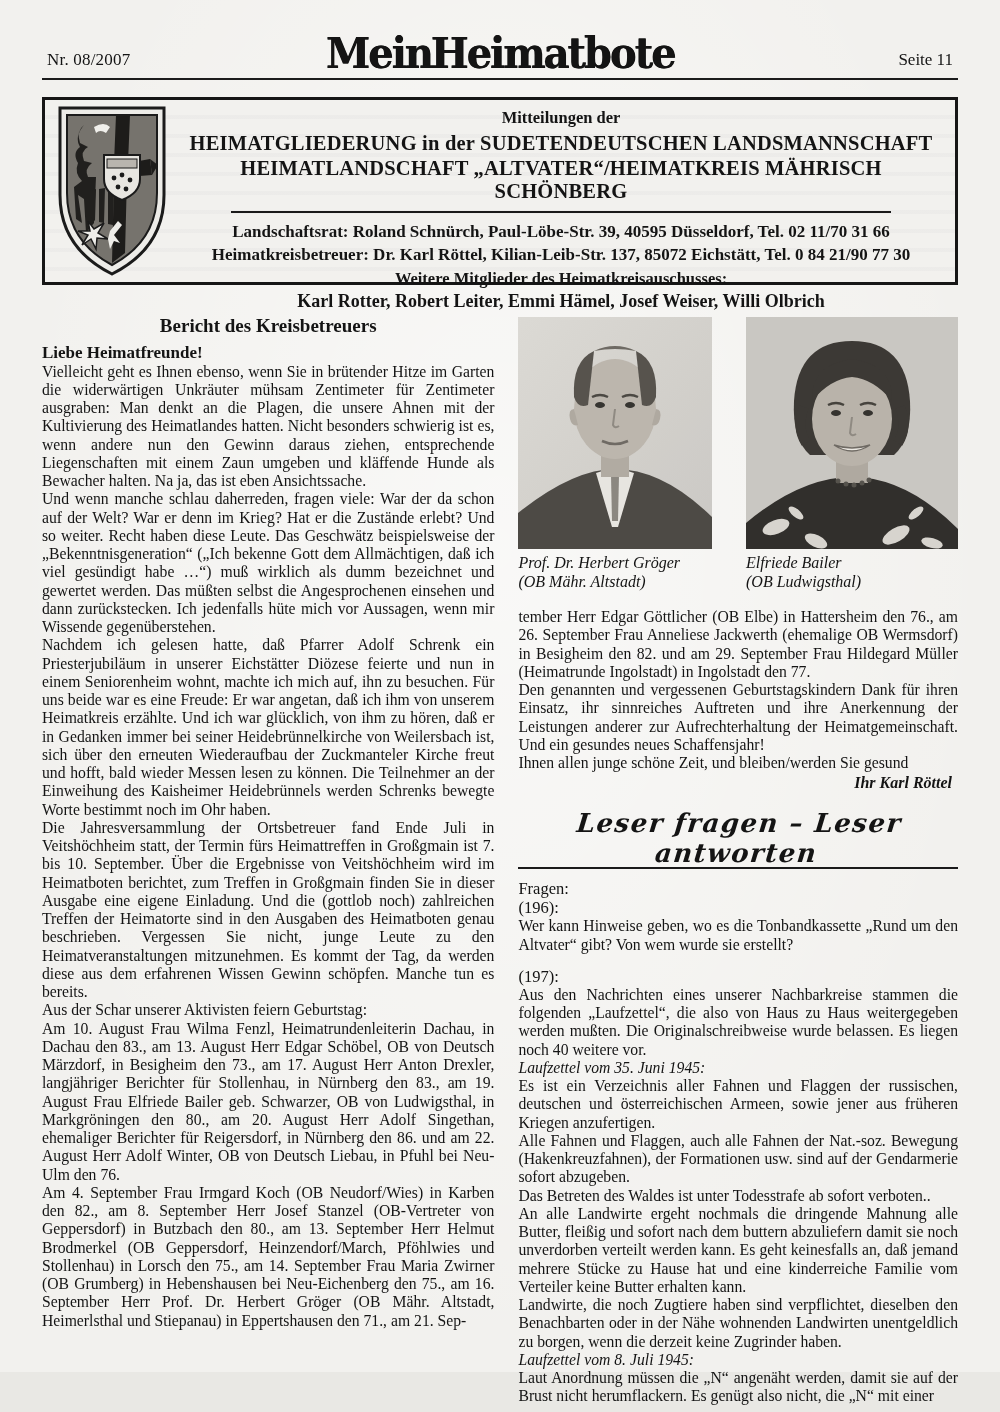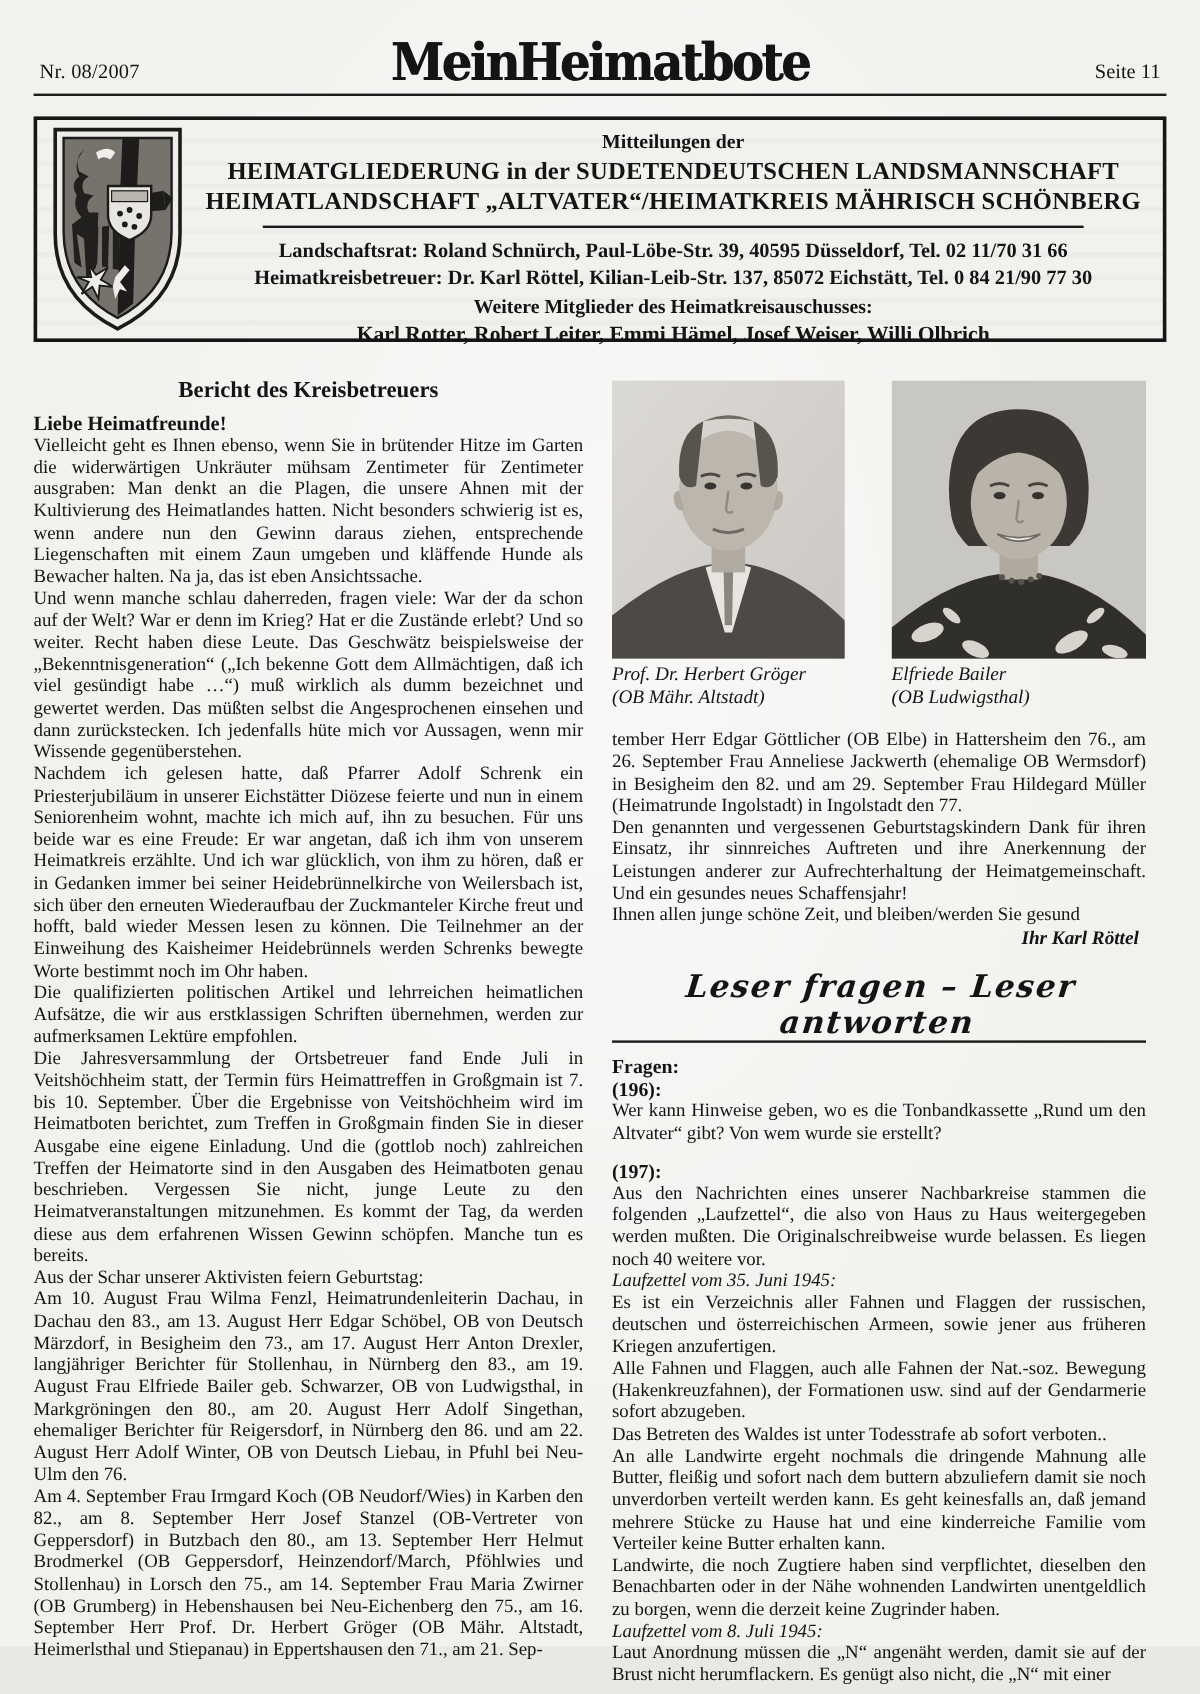--- a/index.html
+++ b/index.html
@@ -10,21 +10,21 @@
     color:#141414;
     overflow:hidden;
   }
   .page{
     position:relative;
     width:1000px;height:1372px;
     background:
       radial-gradient(ellipse at 50% 40%, rgba(255,255,255,.55), rgba(0,0,0,0) 70%),
       #f2f1ee;
     box-sizing:border-box;
-    padding:0 28px;
+    padding:0 42px;
   }
   
   .masthead-row{
     position:relative;
     height:78px;
     border-bottom:2.5px solid #1c1c1c;
   }
   .issue-no{
     position:absolute;left:5px;bottom:8px;
     font-size:17px;letter-spacing:.2px;
@@ -129,21 +129,21 @@
     display:inline-block;
     font-family:"DejaVu Serif", serif;
     font-style:italic;
     font-weight:bold;
     font-size:26px;
     letter-spacing:1.5px;
     transform:skewX(-6deg);
     padding:0 6px 1px 6px;
     margin-bottom:-2px;
   }
-  .qa-label{font-weight:bold;font-size:16.5px;margin:0;line-height:19px;}
+  .qa-label{font-weight:normal;font-size:16.5px;margin:0;line-height:19px;}
   .qa-label-gap{margin-top:13px;}
   .laufzettel-label{
     font-style:italic;font-size:15.7px;line-height:18.25px;margin:0;
   }
 </style>
 </head>
 <body>
 
 <div class="page">
 
@@ -191,21 +191,20 @@
   </div>
 
   <div class="columns">
 
     <div class="col-left">
       <h2 class="report-heading">Bericht des Kreisbetreuers</h2>
       <p class="salutation">Liebe Heimatfreunde!</p>
       <p class="body-par">Vielleicht geht es Ihnen ebenso, wenn Sie in brütender Hitze im Garten die widerwärtigen Unkräuter mühsam Zentimeter für Zentimeter ausgraben: Man denkt an die Plagen, die unsere Ahnen mit der Kultivierung des Heimatlandes hatten. Nicht besonders schwierig ist es, wenn andere nun den Gewinn daraus ziehen, entsprechende Liegenschaften mit einem Zaun umgeben und kläffende Hunde als Bewacher halten. Na ja, das ist eben Ansichtssache.</p>
       <p class="body-par">Und wenn manche schlau daherreden, fragen viele: War der da schon auf der Welt? War er denn im Krieg? Hat er die Zustände erlebt? Und so weiter. Recht haben diese Leute. Das Geschwätz beispielsweise der „Bekenntnisgeneration“ („Ich bekenne Gott dem Allmächtigen, daß ich viel gesündigt habe …“) muß wirklich als dumm bezeichnet und gewertet werden. Das müßten selbst die Angesprochenen einsehen und dann zurückstecken. Ich jedenfalls hüte mich vor Aussagen, wenn mir Wissende gegenüberstehen.</p>
       <p class="body-par">Nachdem ich gelesen hatte, daß Pfarrer Adolf Schrenk ein Priesterjubiläum in unserer Eichstätter Diözese feierte und nun in einem Seniorenheim wohnt, machte ich mich auf, ihn zu besuchen. Für uns beide war es eine Freude: Er war angetan, daß ich ihm von unserem Heimatkreis erzählte. Und ich war glücklich, von ihm zu hören, daß er in Gedanken immer bei seiner Heidebrünnelkirche von Weilersbach ist, sich über den erneuten Wiederaufbau der Zuckmanteler Kirche freut und hofft, bald wieder Messen lesen zu können. Die Teilnehmer an der Einweihung des Kaisheimer Heidebrünnels werden Schrenks bewegte Worte bestimmt noch im Ohr haben.</p>
-      <p class="body-par">Die qualifizierten politischen Artikel und lehrreichen heimatlichen Aufsätze, die wir aus erstklassigen Schriften übernehmen, werden zur aufmerksamen Lektüre empfohlen.</p>
       <p class="body-par">Die Jahresversammlung der Ortsbetreuer fand Ende Juli in Veitshöchheim statt, der Termin fürs Heimattreffen in Großgmain ist 7. bis 10. September. Über die Ergebnisse von Veitshöchheim wird im Heimatboten berichtet, zum Treffen in Großgmain finden Sie in dieser Ausgabe eine eigene Einladung. Und die (gottlob noch) zahlreichen Treffen der Heimatorte sind in den Ausgaben des Heimatboten genau beschrieben. Vergessen Sie nicht, junge Leute zu den Heimatveranstaltungen mitzunehmen. Es kommt der Tag, da werden diese aus dem erfahrenen Wissen Gewinn schöpfen. Manche tun es bereits.</p>
       <p class="body-par">Aus der Schar unserer Aktivisten feiern Geburtstag:</p>
       <p class="body-par">Am 10. August Frau Wilma Fenzl, Heimatrundenleiterin Dachau, in Dachau den 83., am 13. August Herr Edgar Schöbel, OB von Deutsch Märzdorf, in Besigheim den 73., am 17. August Herr Anton Drexler, langjähriger Berichter für Stollenhau, in Nürnberg den 83., am 19. August Frau Elfriede Bailer geb. Schwarzer, OB von Ludwigsthal, in Markgröningen den 80., am 20. August Herr Adolf Singethan, ehemaliger Berichter für Reigersdorf, in Nürnberg den 86. und am 22. August Herr Adolf Winter, OB von Deutsch Liebau, in Pfuhl bei Neu-Ulm den 76.</p>
       <p class="body-par">Am 4. September Frau Irmgard Koch (OB Neudorf/Wies) in Karben den 82., am 8. September Herr Josef Stanzel (OB-Vertreter von Geppersdorf) in Butzbach den 80., am 13. September Herr Helmut Brodmerkel (OB Geppersdorf, Heinzendorf/March, Pföhlwies und Stollenhau) in Lorsch den 75., am 14. September Frau Maria Zwirner (OB Grumberg) in Hebenshausen bei Neu-Eichenberg den 75., am 16. September Herr Prof. Dr. Herbert Gröger (OB Mähr. Altstadt, Heimerlsthal und Stiepanau) in Eppertshausen den 71., am 21. Sep-</p>
     </div>
 
     <div class="col-right">
 
       <div class="photo-row">
         <div class="photo-block-left">

